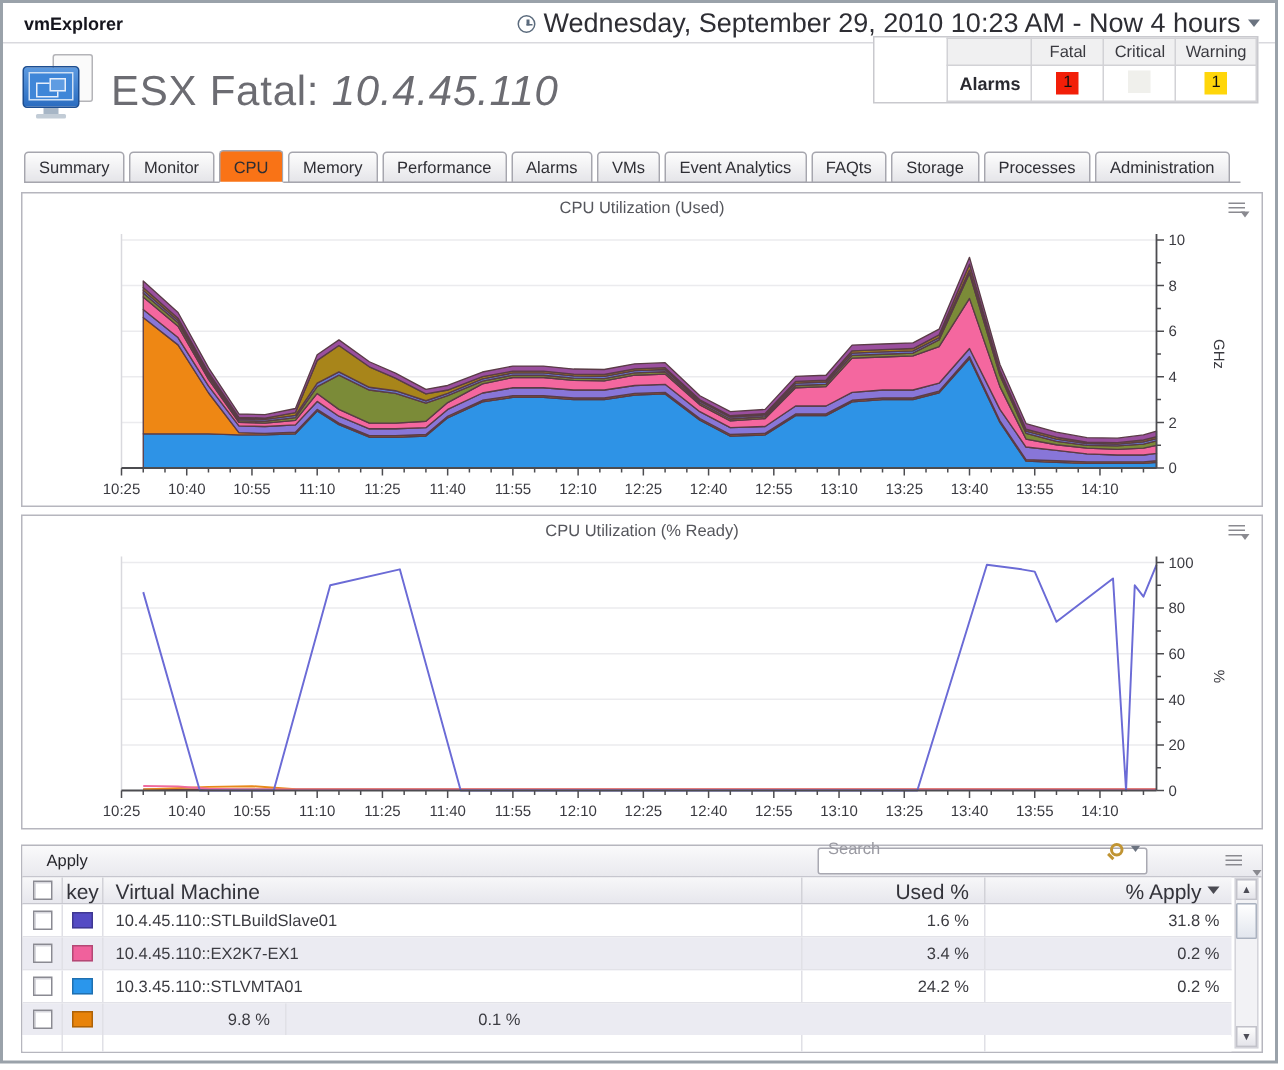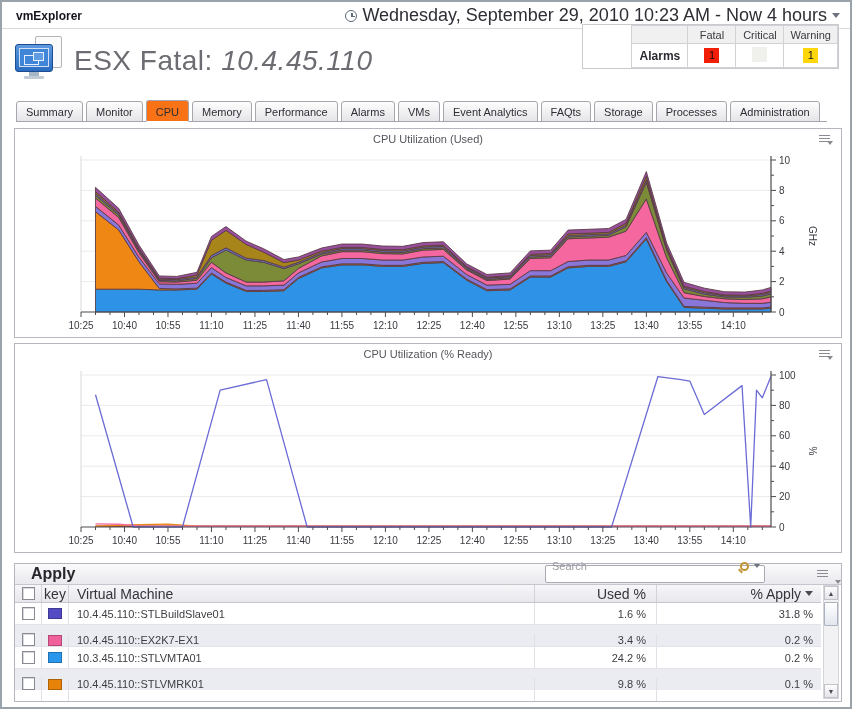--- a/index.html
+++ b/index.html
@@ -51,33 +51,33 @@
   .ptitle .t { position:absolute; left:0; right:0; top:4px; text-align:center; font-size:11px; color:#55565c; }
   .menu-ic { position:absolute; right:8px; top:4px; width:14px; height:12px; cursor:pointer; }
   .menu-ic i { display:block; height:1px; background:#8a8a90; margin:2px 3px 0 0; }
   .menu-ic .mcaret { position:absolute; right:0; bottom:0; width:0; height:0; border-left:3px solid transparent; border-right:3px solid transparent; border-top:4px solid #8a8a90; }
   svg.chart { display:block; }
   svg.chart text { font-family:"Liberation Sans","DejaVu Sans",sans-serif; }
 
   
   #panel-table { top:561px; height:139px; }
   .toolbar { position:absolute; left:0; right:0; top:0; height:21px; background:linear-gradient(#fafafb,#e9e9ee); border-bottom:1px solid #c6c6ce; display:flex; align-items:center; padding:0 10px 0 16px; }
-  .apply { font-size:16px; color:#26262c; cursor:pointer;font-weight:bold; }
+  .apply { font-size:11px; color:#26262c; cursor:pointer; }
   .spacer { flex:1; }
   .searchbox { width:220px; height:17px; border:1px solid #a9a9b2; border-radius:2px; background:#fff; display:flex; align-items:center; padding:0 4px 16px 6px; margin-right:52px; }
   .searchbox input { flex:1; border:none; outline:none; font-size:11px; color:#333; font-family:"Liberation Sans",sans-serif; background:transparent; min-width:0; }
   .searchbox input::placeholder { color:#9a9aa2; }
   .mag { width:9px; height:9px; border:2px solid #c09433; border-radius:50%; position:relative; margin-right:3px; }
   .mag .hdl { position:absolute; left:-4px; top:6px; width:5px; height:2px; background:#c09433; transform:rotate(45deg); }
   .scaret { width:0; height:0; border-left:3px solid transparent; border-right:3px solid transparent; border-top:4px solid #6b7380; margin-left:2px; }
 
   .thead { position:absolute; left:0; right:20px; top:21px; height:18px; background:linear-gradient(#f7f7f9,#e7e7ed); border-bottom:1px solid #c6c6ce; display:flex; font-size:14px; color:#33333a; }
   .thead .cell { border-right:1px solid #d2d2d8; display:flex; align-items:center; padding:0 5px; cursor:pointer; }
   .trow { position:absolute; left:0; right:20px; height:22px; display:flex; font-size:11px; color:#3c3c42; background:#fff; border-bottom:1px solid #e2e2e8; cursor:pointer; }
-  .trow.alt { background:#ebebf2;align-items:flex-end; }
+  .trow.alt { background:#ebebf2; }
   .trow .cell { border-right:1px solid #e0e0e6; display:flex; align-items:center; padding:0 5px; overflow:hidden; }
   .c-check { width:27px; justify-content:center; }
   .c-key { width:27px; justify-content:center; }
   .c-vm { flex:1; padding-left:8px !important; }
   .c-used { width:122px; justify-content:flex-end; padding-right:10px !important; }
   .c-ready { width:164px; justify-content:flex-end; padding-right:8px !important; border-right:none !important; }
   .cb { width:13px; height:13px; background:#fff; border:1px solid #8a8a92; box-shadow:inset 1px 1px 0 #d8d8de; }
   .swatch { width:14px; height:11px; border:1px solid rgba(0,0,0,0.25); }
   .sort-arrow { width:0; height:0; border-left:4px solid transparent; border-right:4px solid transparent; border-top:5px solid #4a4a52; margin-left:4px; }
   .partial-row { position:absolute; left:0; right:20px; top:126px; height:11px; background:#fff; display:flex; }
@@ -438,21 +438,20 @@
       <span class="cell c-used">24.2 %</span>
       <span class="cell c-ready">0.2 %</span>
     </div>
     <div class="trow alt" style="top:105px;">
       <span class="cell c-check">
           <span class="cb"></span>
         </span>
       <span class="cell c-key">
           <span class="swatch" style="background-color: rgb(232, 131, 10);"></span>
         </span>
-      <span class="cell c-vm">10.4.45.110::STLVMRK01</span>
       <span class="cell c-used">9.8 %</span>
       <span class="cell c-ready">0.1 %</span>
     </div>
     <div class="partial-row">
       <span class="cell" style="width:27px;"></span>
         <span class="cell" style="width:27px;"></span>
         <span class="cell" style="flex:1;"></span>
         <span class="cell" style="width:122px;"></span>
         <span class="cell" style="width:164px;border-right:none;"></span>
     </div>

